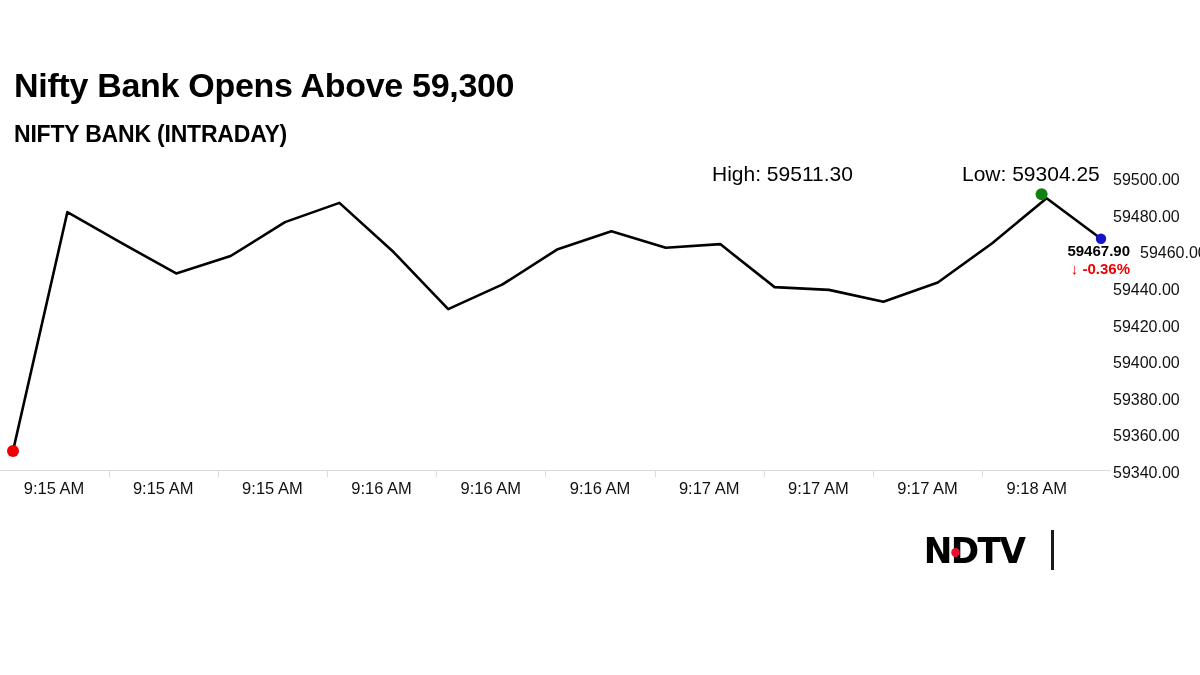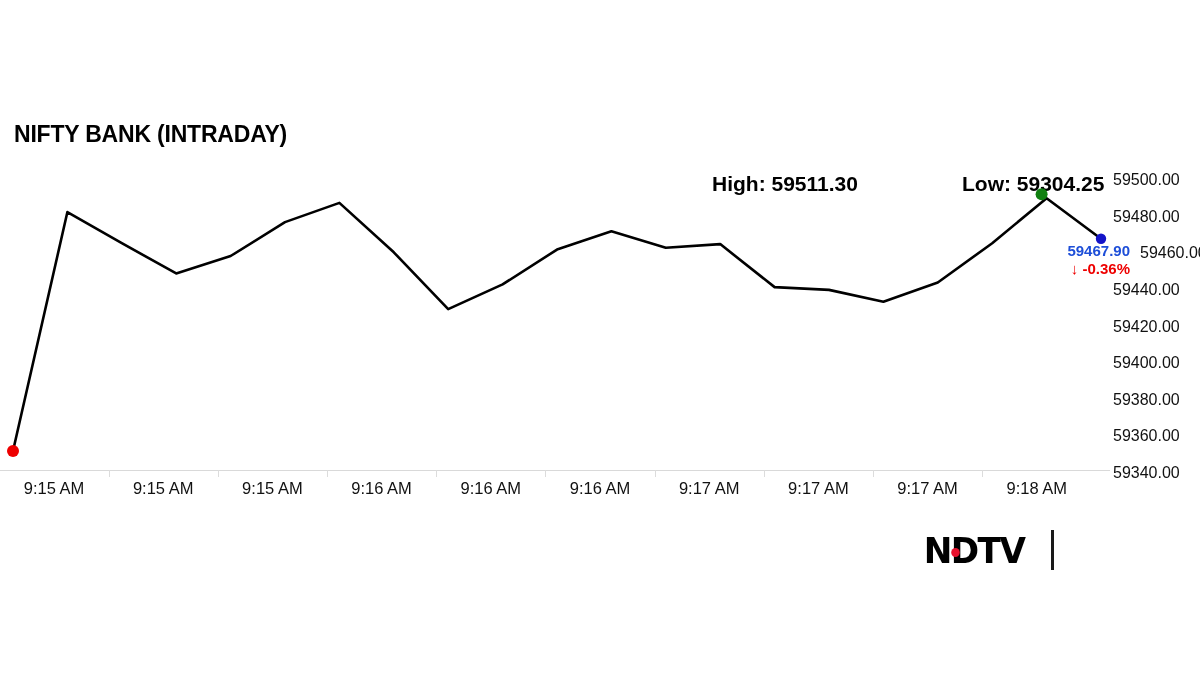--- a/index.html
+++ b/index.html
@@ -38,23 +38,23 @@
     top: 121px;
     font-size: 23px;
     font-weight: bold;
     letter-spacing: -0.2px;
     white-space: nowrap;
   }
 
   
   .stat {
     position: absolute;
-    top: 172px;
+    top: 162px;
     font-size: 21px;
-    font-weight: bold;
+    font-weight: normal;
     white-space: nowrap;
   }
   .stat-high { left: 712px; }
   .stat-low  { left: 962px; }
 
   
   .plot {
     position: absolute;
     left: 0;
     top: 170px;
@@ -70,21 +70,21 @@
     position: absolute;
     left: 1035px;
     top: 243px;
     text-align: right;
     width: 95px;
     line-height: 1.05;
   }
   .last-price-value {
     font-size: 15px;
     font-weight: bold;
-    color: #1d4ed8;
+    color: #000000;
     white-space: nowrap;
   }
   .last-price-change {
     font-size: 15px;
     font-weight: bold;
     color: #ee0000;
     white-space: nowrap;
     margin-top: 2px;
   }
   .arrow-down {
@@ -193,20 +193,21 @@
     background-clip: text;
     color: transparent;
     -webkit-text-fill-color: transparent;
   }
 </style>
 </head>
 <body>
 
 <div id="root">
 
+  <div class="title">Nifty Bank Opens Above 59,300</div>
   <div class="subtitle">NIFTY BANK (INTRADAY)</div>
 
   <div class="stat stat-high">High: 59511.30</div>
   <div class="stat stat-low">Low: 59304.25</div>
 
   <div class="plot">
     <svg id="chart-svg" width="1115" height="305" viewBox="0 0 1115 305">
         <polyline points="13.00,281.03 67.40,42.05 121.80,73.18 176.20,103.39 230.60,86.00 285.00,52.12 339.40,32.89 393.80,82.33 448.20,139.10 502.60,114.38 557.00,79.59 611.40,61.27 665.80,77.76 720.20,74.09 774.60,117.13 829.00,119.88 883.40,131.78 937.80,112.55 992.20,73.18 1046.60,28.31 1101.00,68.78" fill="none" stroke="#000000" stroke-width="2.6" stroke-linejoin="round" stroke-linecap="round"></polyline>
         <circle cx="13.00" cy="281.03" r="6" fill="#ee0000"></circle>
         <circle cx="1041.60" cy="24.31" r="6" fill="#108010"></circle>

